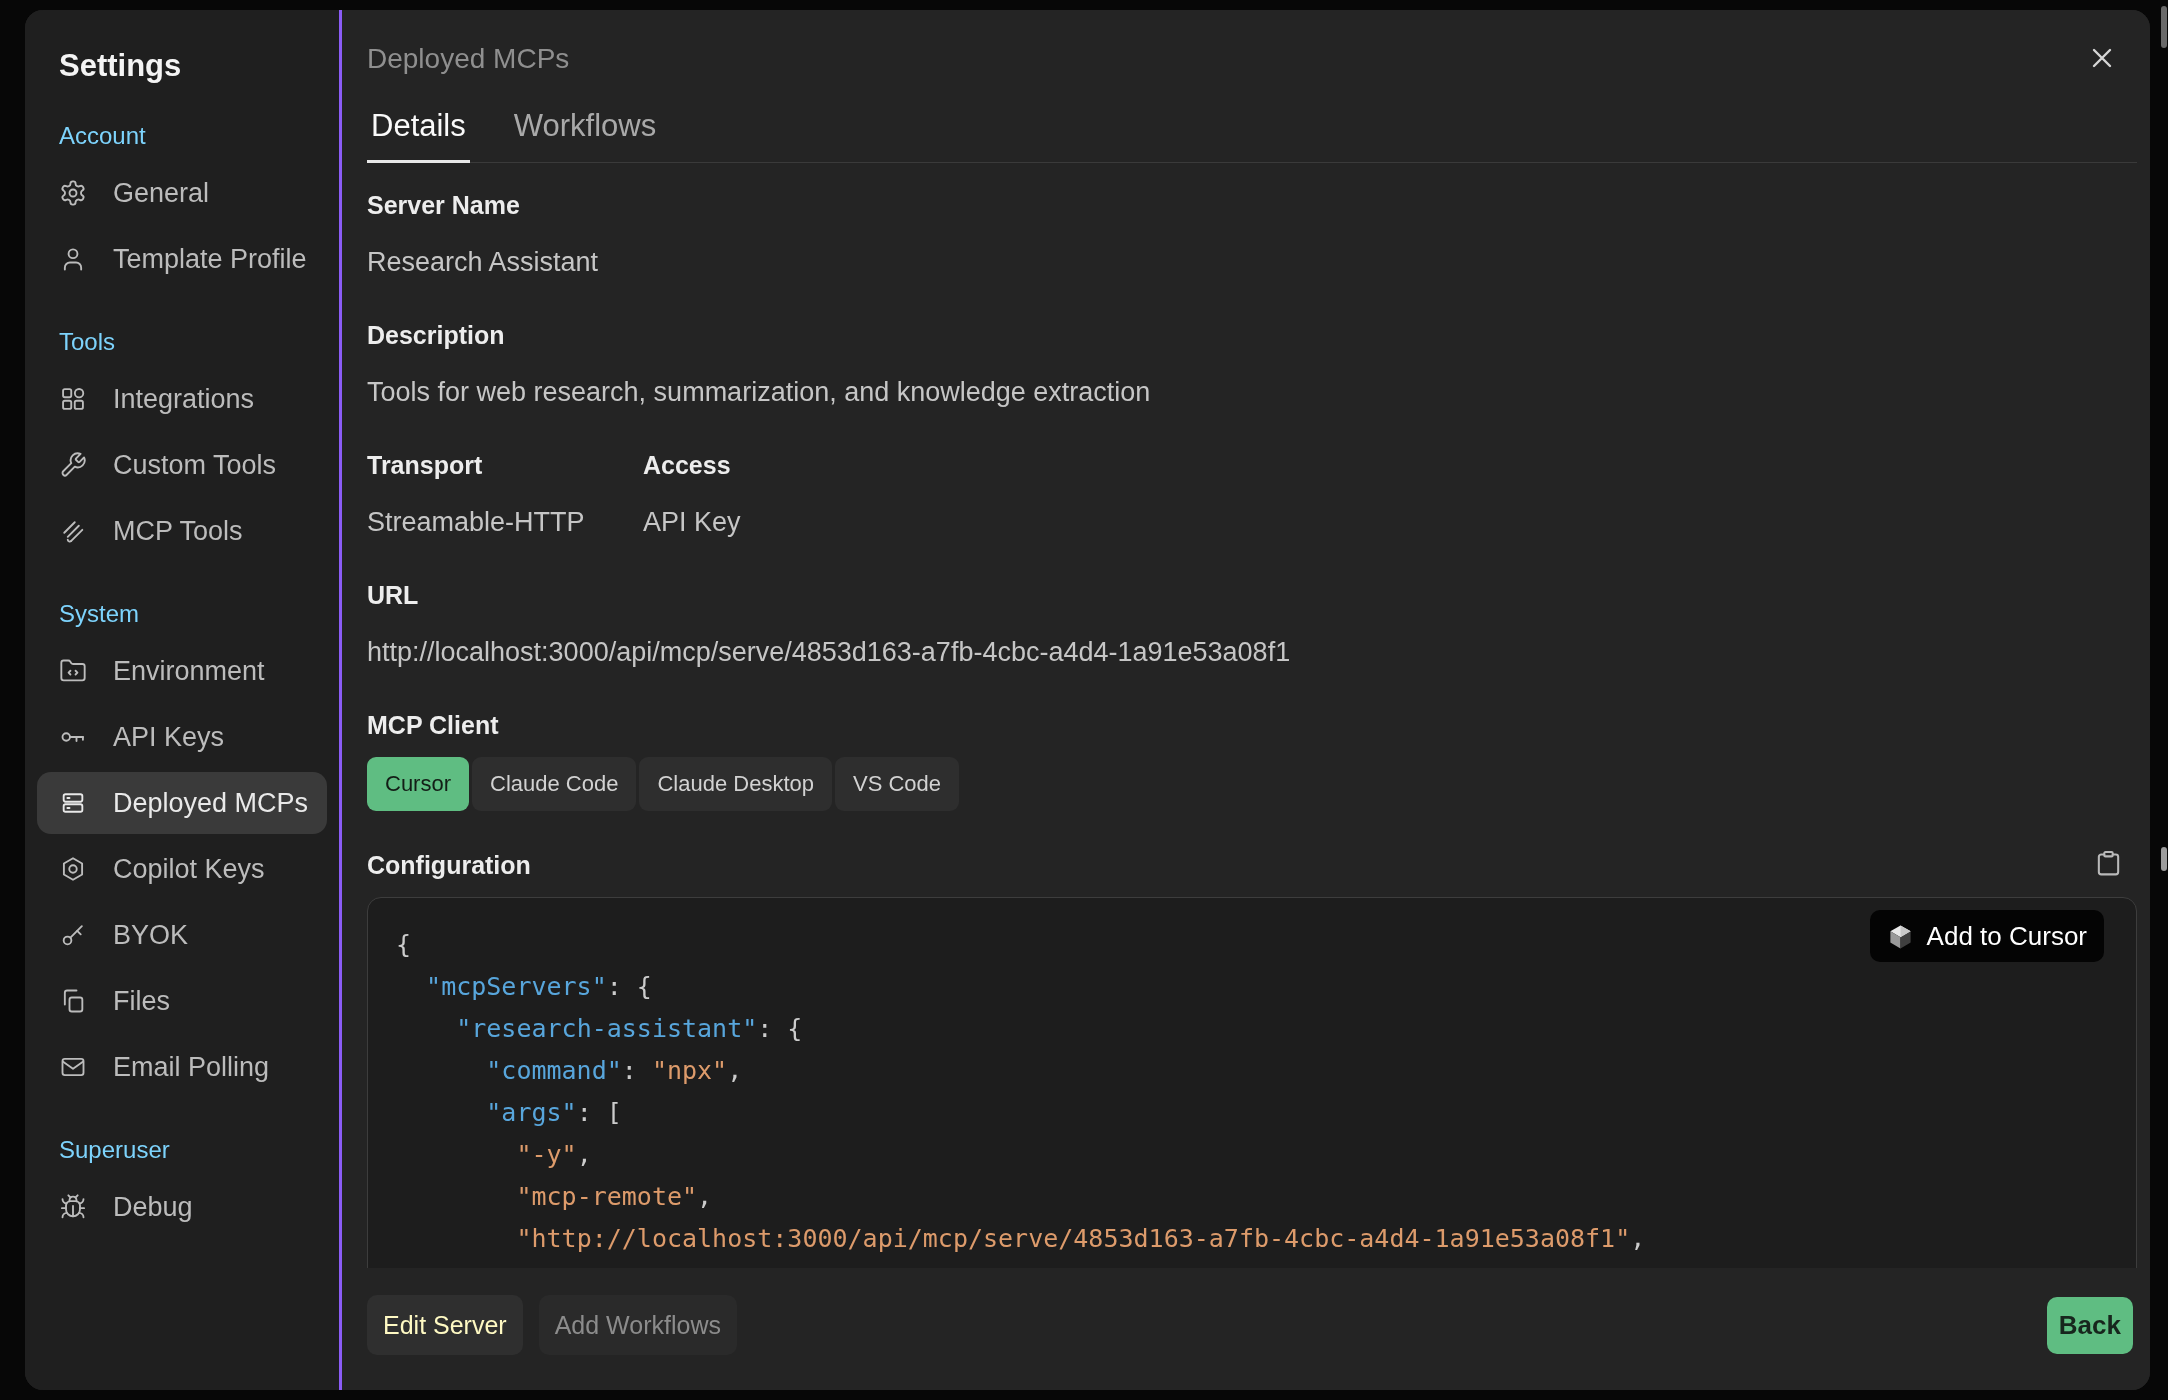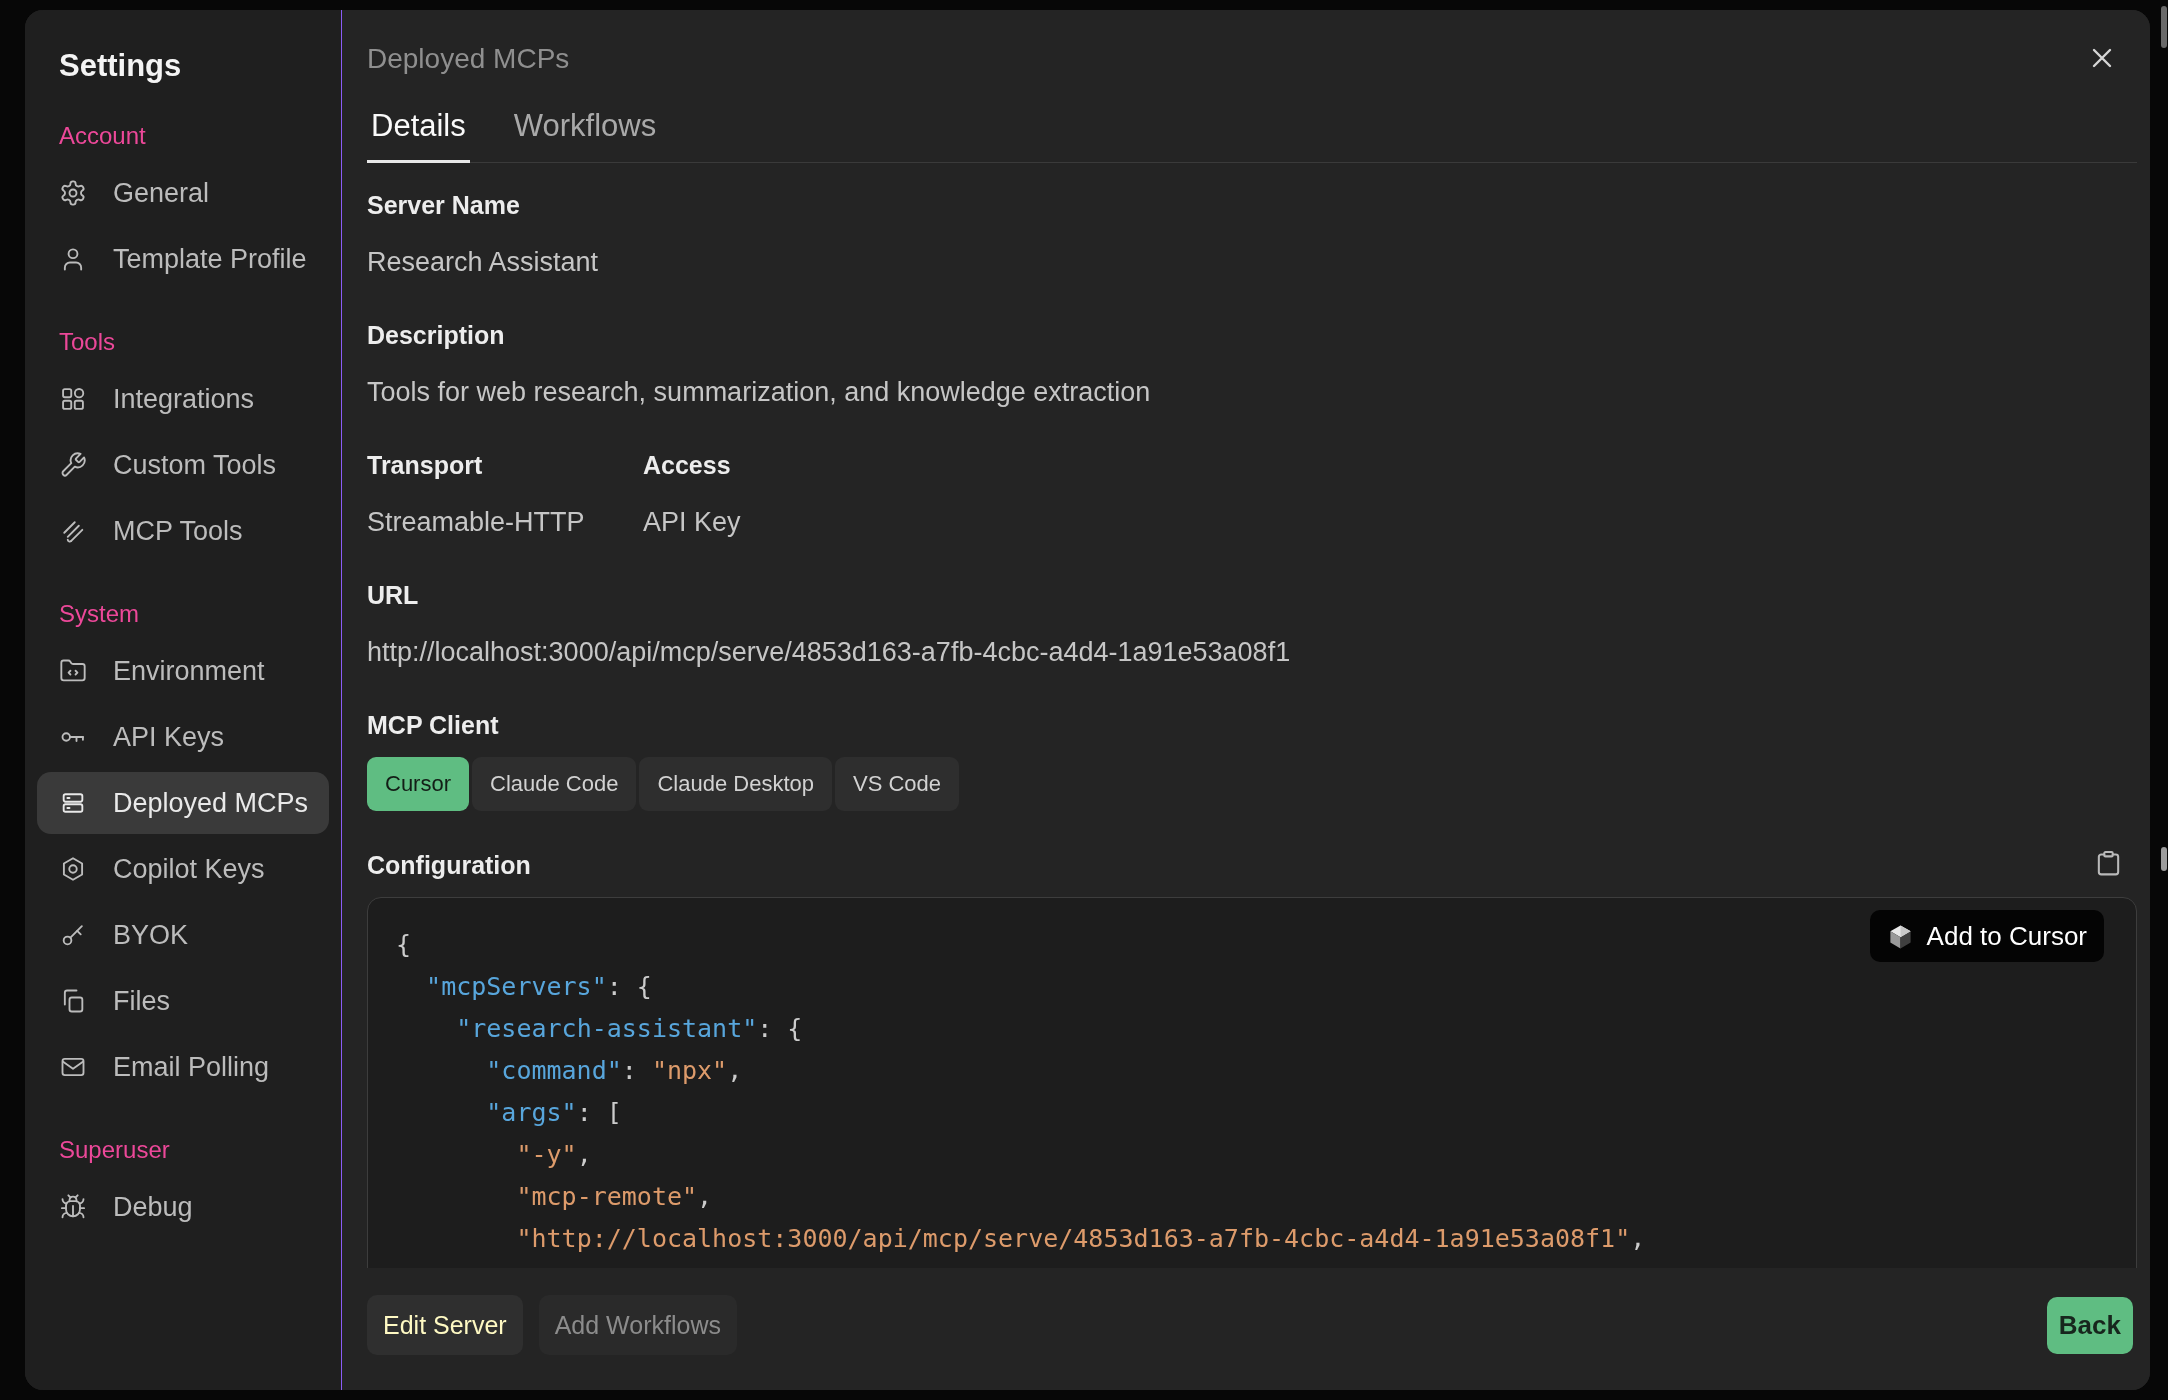--- a/index.html
+++ b/index.html
@@ -16,26 +16,26 @@
     position: absolute; left: 25px; top: 10px;
     width: 2125px; height: 1380px;
     background: #242424; border-radius: 18px;
     display: flex; overflow: hidden;
   }
 
   
   .sidebar {
     width: 317px; flex: none;
     background: #1f1f1f;
-    border-right: 1px solid #8b5cf6;
+    border-right: 3px solid #8b5cf6;
     padding: 38px 12px 0 12px;
     overflow: hidden;
   }
   .sb-title { font-size: 31px; font-weight: 700; color: #f4f4f4; margin: 0 0 0 22px; }
-  .sb-section-h { font-size: 24px; color: #ec4899; margin: 38px 0 12px 22px; }
+  .sb-section-h { font-size: 24px; color: #7dd3fc; margin: 38px 0 12px 22px; }
   .sb-item {
     display: flex; align-items: center; gap: 26px;
     height: 62px; padding-left: 22px; margin: 4px 0;
     border-radius: 14px; color: #bcbcbc; font-size: 27px;
     cursor: pointer; white-space: nowrap;
   }
   .sb-item.selected { background: #3a3a3a; color: #e9e9e9; }
   .sb-icon { flex: none; display: flex; }
   .sb-icon svg { width: 28px; height: 28px; display: block; }
 

